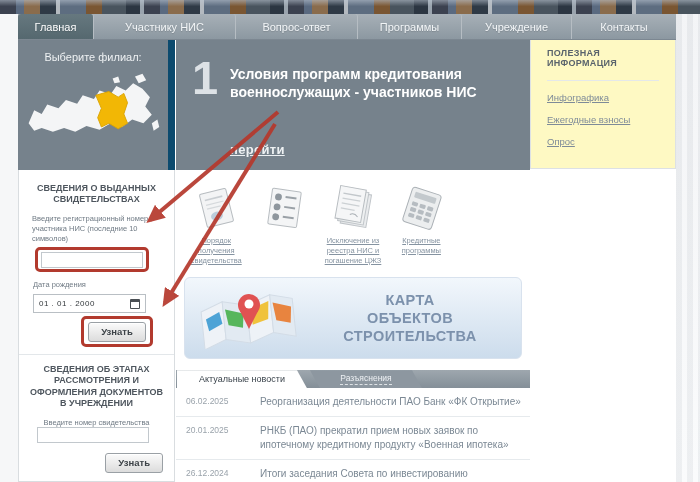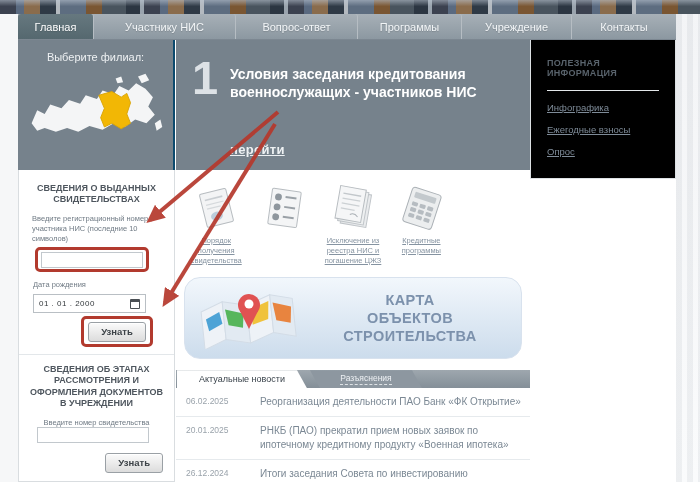--- a/index.html
+++ b/index.html
@@ -28,21 +28,21 @@
   
   .nav { position:absolute; left:18px; top:14px; width:658px; height:26px; display:flex; z-index:2;
     background:linear-gradient(180deg,#a9b2b9,#8b97a0); border-bottom:1px solid #7c8791; }
   .nav-tab { display:flex; align-items:center; justify-content:center; color:#f2f5f7; font-size:11px;
     border-right:1px solid #b6bdc3; background:linear-gradient(180deg,#a7b0b7,#8c98a1); cursor:pointer;
     border-radius:3px 3px 0 0; text-shadow:0 1px 1px rgba(0,0,0,.15); }
   .nav-tab.active { background:linear-gradient(180deg,#66787f,#55686f); color:#fff; }
 
   
   .branch-box { position:absolute; left:18px; top:40px; width:157px; height:130px; background:#76828c;
-    border-right:2px solid #0c4a6e; }
+    border-right:7px solid #0c4a6e; }
   .branch-title { text-align:center; padding-top:11px; color:#eef1f3; font-size:11px; }
   .branch-map { display:block; margin:6px auto 0; }
 
   .hero { position:absolute; left:176px; top:40px; width:354px; height:130px; background:#76828c; }
   .hero-number { position:absolute; left:16px; top:14px; font-size:47px; font-weight:bold; color:#dde2e6; line-height:1; }
   .hero-title { position:absolute; left:54px; top:25px; width:280px; color:#fff; font-weight:bold; font-size:14px; line-height:1.32; }
   .hero-link { position:absolute; left:54px; top:102px; color:#eef1f3; font-weight:bold; font-size:13px;
     text-decoration:underline; cursor:pointer; letter-spacing:.3px; }
 
   
@@ -65,41 +65,41 @@
     box-shadow:inset 0 1px 0 #fff; cursor:pointer; }
   .fc-divider { position:absolute; left:0; top:184px; width:100%; border-top:1px solid #e3e7ea; }
 
   
   .main { position:absolute; left:176px; top:170px; width:354px; height:312px; background:#fff; overflow:hidden; }
   .icons-row { display:flex; padding:10px 6px 0; }
   .ql-item { width:20%; display:flex; flex-direction:column; align-items:center; cursor:pointer; }
   .ql-icon { height:56px; display:flex; align-items:center; justify-content:center; }
   .ql-label { font-size:7.5px; color:#8593a1; text-align:center; text-decoration:underline; line-height:1.3; padding:0 4px; }
 
-  .map-banner { margin:12px 8px 0; height:82px; border-radius:16px; border:1px solid #d8e2ee;
+  .map-banner { margin:12px 8px 0; height:82px; border-radius:6px; border:1px solid #d8e2ee;
     background:linear-gradient(180deg,#f2f7fc,#ccdcec); display:flex; align-items:center; cursor:pointer; }
   .mb-illus { width:128px; display:flex; justify-content:center; }
   .mb-text { flex:1; text-align:center; font-size:14.5px; font-weight:bold; color:#7c91ac; line-height:1.25;
     letter-spacing:.4px; padding-right:14px; }
 
   .news { margin-top:11px; }
   .news-tabs { height:18px; display:flex; background:linear-gradient(180deg,#9ea7ae,#848f98); padding-left:1px; }
   .news-tab { height:18px; display:flex; align-items:center; justify-content:center; cursor:pointer; margin-right:3px; }
   .news-tab.active { width:130px; background:#fff; clip-path:polygon(0 0, calc(100% - 10px) 0, 100% 100%, 0 100%);
     font-size:9px; font-weight:normal; color:#3a434b; }
   .news-tab.inactive { background:#8d97a0; clip-path:polygon(0 0, calc(100% - 10px) 0, 100% 100%, 10px 100%); }
   .news-tab.inactive span { font-size:8.5px; color:#eef1f4; border-bottom:1px dashed #dfe3e6; padding-bottom:1px; }
   .news-tab.w1 { width:112px; } .news-tab.w2 { width:122px; }
   .news-row { display:flex; padding:7px 6px 7px 10px; border-bottom:1px solid #e6eaed; cursor:pointer; }
   .news-date { width:58px; min-width:58px; margin-right:16px; font-size:8.5px; color:#9aa3ab; padding-top:1px; }
   .news-text { font-size:10px; color:#7b8894; line-height:1.4; }
 
   
-  .useful-card { position:absolute; left:530px; top:40px; width:146px; background:#000000;
-    border:1px solid #dde1e4; border-top:none; padding:18px 16px 10px; }
+  .useful-card { position:absolute; left:530px; top:40px; width:146px; background:#fef9c3;
+    border:1px solid #dde1e4; border-top:none; padding:8px 16px 10px; }
   .uc-title { font-size:9px; font-weight:bold; color:#59636c; letter-spacing:.3px; }
   .uc-hr { border:none; border-top:1px solid #e4e8ea; margin:12px 0 4px; }
   .uc-link { display:block; margin:11px 0; font-size:9.5px; color:#7e8b98; text-decoration:underline; cursor:pointer; }
   .right-fill { position:absolute; left:530px; top:40px; width:146px; height:442px; background:#fff; z-index:0; }
 
   .arrows-overlay { position:absolute; inset:0; z-index:9; pointer-events:none; }
 </style>
 </head>
 <body>
 
@@ -125,21 +125,21 @@
       <path fill="#f2b705" stroke="#d9a404" stroke-width="1" d="M78,28 L92,24 L102,30 L108,26 L112,36 L108,48 L112,58 L102,64 L92,58 L84,62 L80,52 L84,42 Z"></path>
       <path fill="#f4f5f6" d="M120,8 L128,5 L132,12 L124,15 Z"></path>
       <path fill="#f4f5f6" d="M138,58 L144,54 L146,62 L140,66 Z"></path>
       <path fill="#f4f5f6" d="M96,10 L102,8 L104,14 L98,15 Z"></path>
     </svg>
   </div>
 
   <div class="hero">
     <div class="hero-number">1</div>
     <div class="hero-title">
-      <span>Условия заседания кредитования</span><br>
+      <span>Условия программ кредитования</span><br>
       <span>военнослужащих - участников НИС</span>
     </div>
     <a class="hero-link">перейти</a>
   </div>
 
   <div class="right-fill"></div>
   <div class="useful-card">
     <div class="uc-title">ПОЛЕЗНАЯ ИНФОРМАЦИЯ</div>
     <hr class="uc-hr">
     <a class="uc-link">Инфографика</a>

